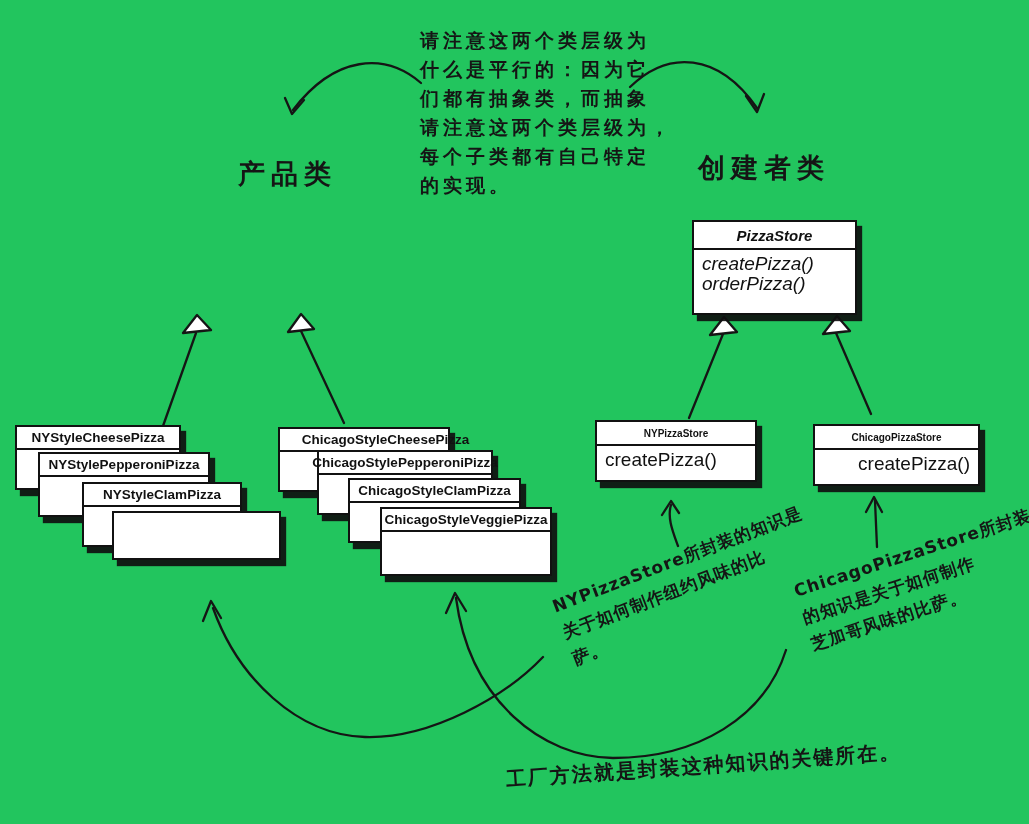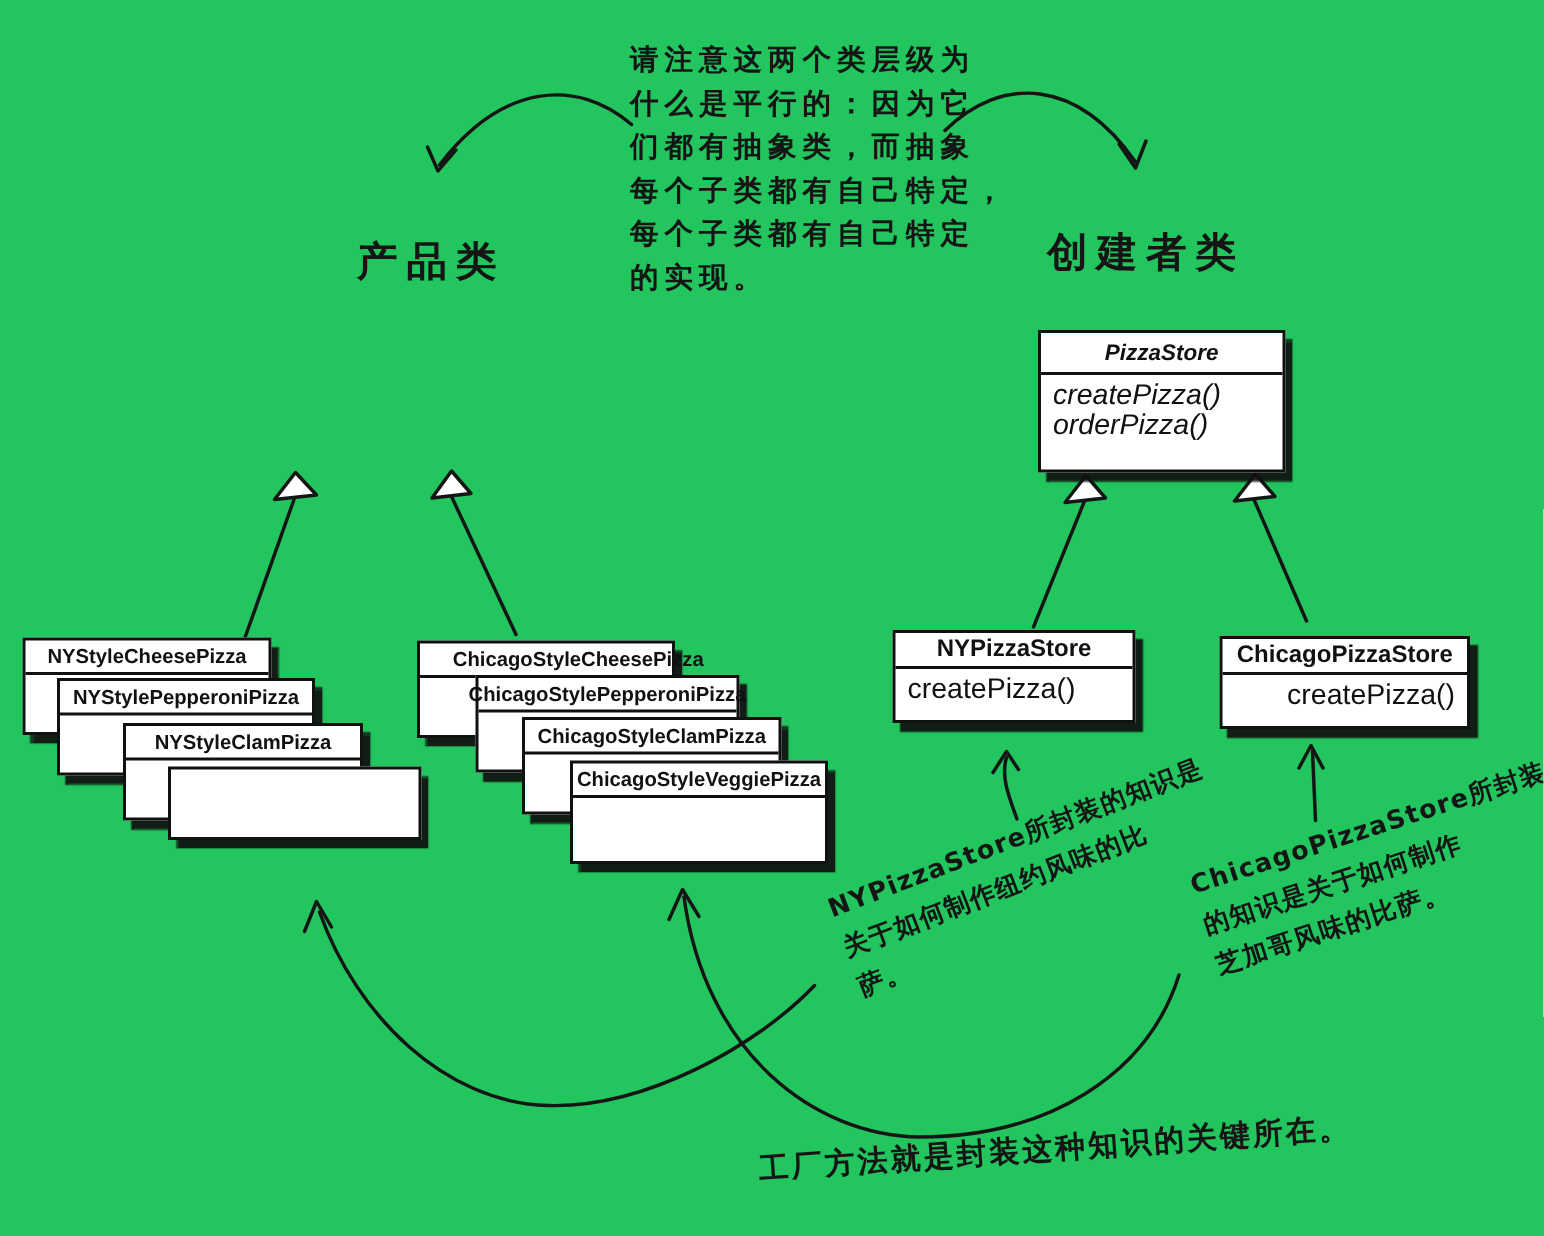--- a/index.html
+++ b/index.html
@@ -17,21 +17,21 @@
 
   
   .cls{position:absolute;background:#fff;border:2px solid #111;
        box-shadow:5px 6px 1px rgba(15,15,15,.92);}
   .cls .title{display:flex;align-items:center;justify-content:center;
        border-bottom:2px solid #111;font-weight:bold;}
   .cls .body{padding:4px 8px;}
   .cls .method{font-size:19px;line-height:20px;}
   .abstract .title,.abstract .method{font-style:italic;}
   .stack .title{font-size:13.5px;}
-  .store .title{font-size:16px;}
+  .store .title{font-size:10px;}
 </style>
 </head>
 <body>
 
 <div id="canvas">
 
   <svg class="overlay" viewBox="0 0 1029 824" stroke="#151515" stroke-width="2.3" fill="none" stroke-linecap="round" stroke-linejoin="round">
 
     <g>
       <path d="M421,83 C385,52 335,55 293,110"></path>
@@ -81,21 +81,21 @@
     <g>
       <path d="M786,650 C765,717 698,758 613,758 C543,757 470,702 456,598"></path>
       <polyline points="446,613 455,593 466,611"></polyline>
     </g>
   </svg>
 
   <div class="abs hand top-note">
     <div>请注意这两个类层级为</div>
     <div>什么是平行的：因为它</div>
     <div>们都有抽象类，而抽象</div>
-    <div>每个子类都有自己特定，</div>
+    <div>请注意这两个类层级为，</div>
     <div>每个子类都有自己特定</div>
     <div>的实现。</div>
   </div>
 
   <div class="abs hand big-label" style="left:238px;top:128px;">产品类</div>
 
   <div class="abs hand big-label" style="left:698px;top:122px;">创建者类</div>
 
   <div class="abs hand rot-note" style="left:548px;top:594px;transform:rotate(-21deg);">
     <div>NYPizzaStore所封装的知识是</div>

